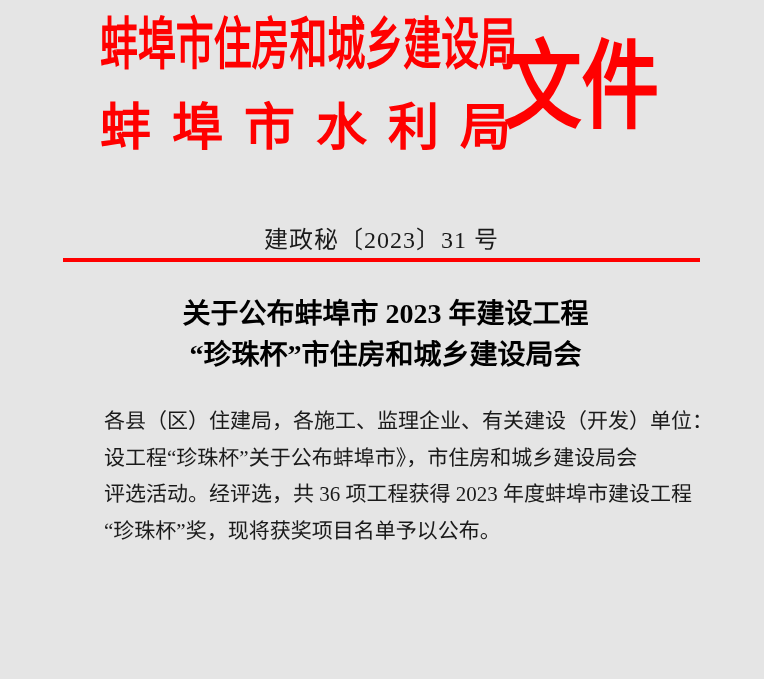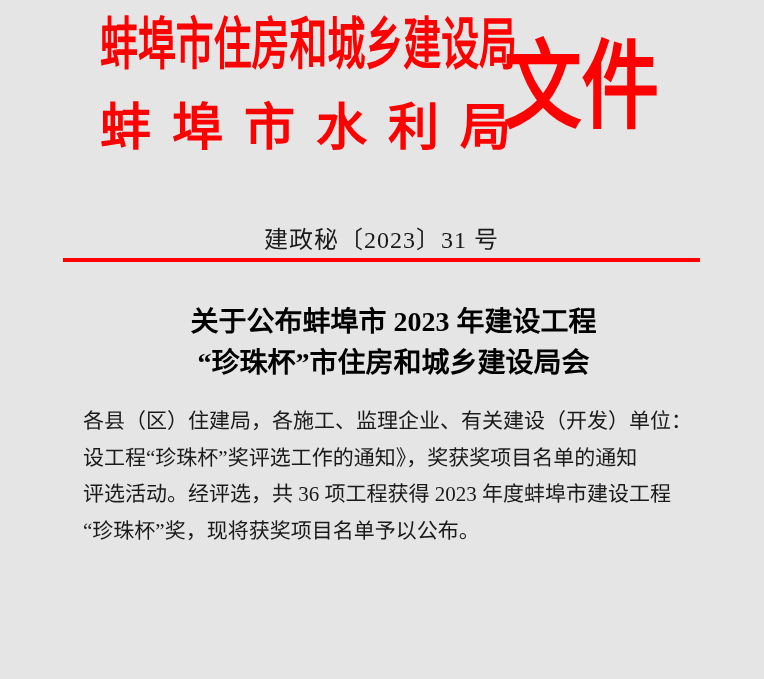--- a/index.html
+++ b/index.html
@@ -72,32 +72,32 @@
     width: 637px;
     height: 4px;
     background: #ff0000;
   }
   
   .title {
     position: absolute;
     left: 63px;
     top: 289px;
     width: 637px;
-    margin: 12px;
+    margin: 4px;
     text-align: center;
     font-size: 28px;
     line-height: 41px;
     font-weight: bold;
     color: #000000;
   }
   .title-line { white-space: nowrap; }
   
   .docbody {
     position: absolute;
-    left: 83px;
+    left: 104px;
     top: 403px;
     width: 612px;
     font-size: 21px;
     line-height: 36.6px;
     color: #1a1a1a;
   }
   .bline { white-space: nowrap; }
   .bline.indent { text-indent: 40px; }
 </style>
 </head>
@@ -115,18 +115,18 @@
 
   <div class="redline"></div>
 
   <h1 class="title">
     <div class="title-line">关于公布蚌埠市 2023 年建设工程</div>
     <div class="title-line">“珍珠杯”市住房和城乡建设局会</div>
   </h1>
 
   <main class="docbody">
     <div class="bline">各县（区）住建局，各施工、监理企业、有关建设（开发）单位：</div>
-    <div class="bline">设工程“珍珠杯”奖评选工作的通知》，奖获奖项目名单的通知</div>
+    <div class="bline">设工程“珍珠杯”关于公布蚌埠市》，市住房和城乡建设局会</div>
     <div class="bline">评选活动。经评选，共 36 项工程获得 2023 年度蚌埠市建设工程</div>
     <div class="bline">“珍珠杯”奖，现将获奖项目名单予以公布。</div>
   </main>
 
 </div>
 
 </body></html>

